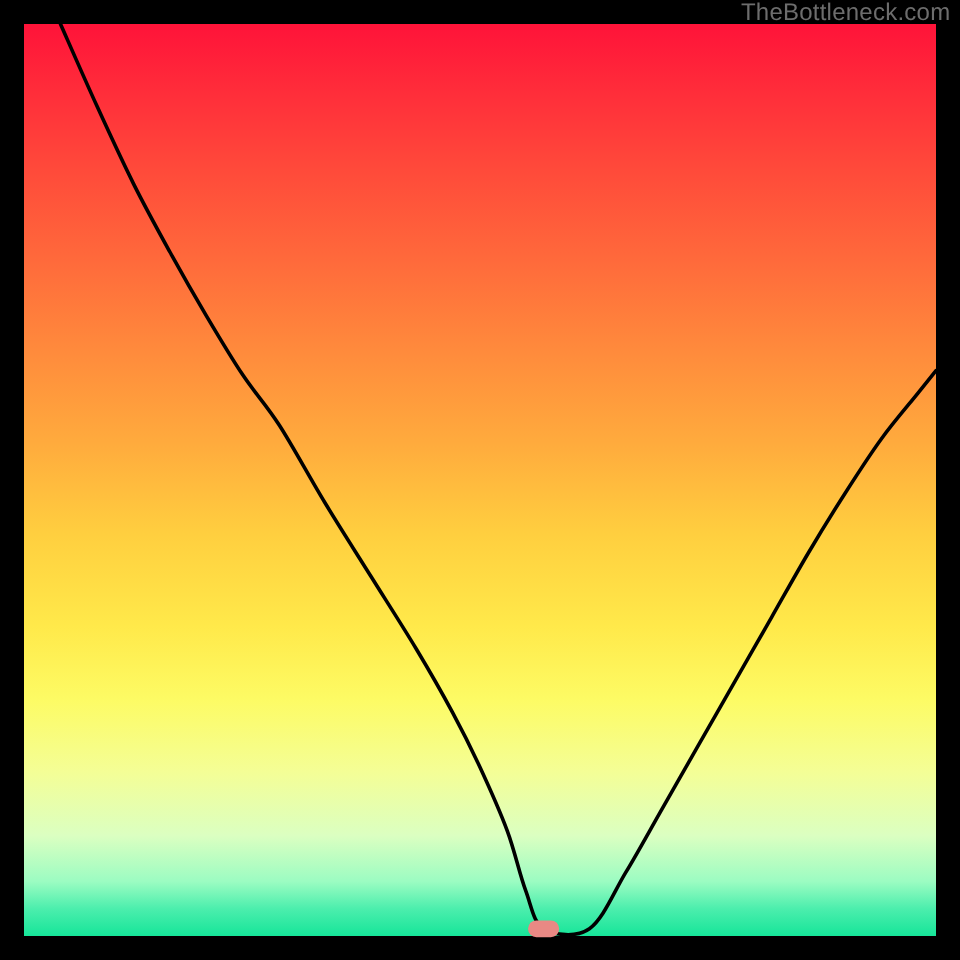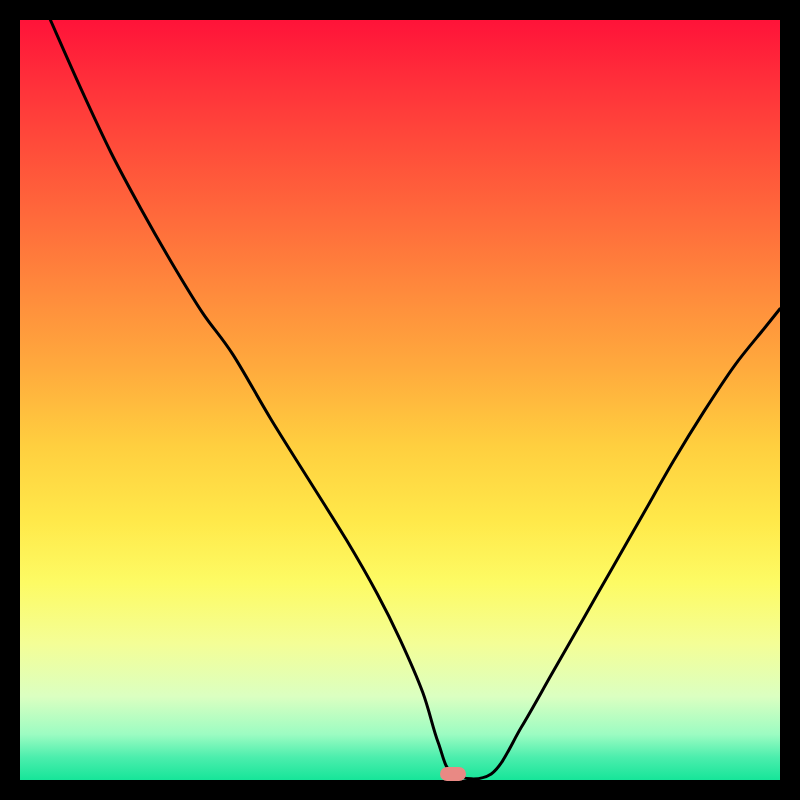--- a/index.html
+++ b/index.html
@@ -66,20 +66,21 @@
     font-size: 20px;
     font-weight: 500;
     letter-spacing: 0.2px;
     user-select: none;
   }
 </style>
 </head>
 <body>
 
 <div class="frame">
+  <div class="watermark">TheBottleneck.com</div>
 
   <div class="plot">
     <svg class="curve" viewBox="0 0 760 760" preserveAspectRatio="none">
       <path fill="none" stroke="#000" stroke-width="3" stroke-linejoin="round" stroke-linecap="round" d="M 30.40 0.00 C 35.47 11.40, 50.67 46.23, 60.80 68.40 C 70.93 90.57, 81.07 112.73, 91.20 133.00 C 101.33 153.27, 111.47 171.63, 121.60 190.00 C 131.73 208.37, 141.87 226.10, 152.00 243.20 C 162.13 260.30, 172.27 277.40, 182.40 292.60 C 192.53 307.80, 201.40 316.67, 212.80 334.40 C 224.20 352.13, 238.13 378.10, 250.80 399.00 C 263.47 419.90, 276.13 439.53, 288.80 459.80 C 301.47 480.07, 315.40 501.60, 326.80 520.60 C 338.20 539.60, 348.33 557.33, 357.20 573.80 C 366.07 590.27, 372.40 602.93, 380.00 619.40 C 387.60 635.87, 396.47 655.50, 402.80 672.60 C 409.13 689.70, 412.93 708.45, 418.00 722.00 C 423.07 735.55, 424.33 748.60, 433.20 753.92 C 442.07 759.24, 459.80 761.77, 471.20 753.92 C 482.60 746.07, 491.47 723.52, 501.60 706.80 C 511.73 690.08, 521.87 671.33, 532.00 653.60 C 542.13 635.87, 552.27 618.13, 562.40 600.40 C 572.53 582.67, 582.67 564.93, 592.80 547.20 C 602.93 529.47, 613.07 511.73, 623.20 494.00 C 633.33 476.27, 643.47 457.90, 653.60 440.80 C 663.73 423.70, 673.87 407.23, 684.00 391.40 C 694.13 375.57, 704.27 359.73, 714.40 345.80 C 724.53 331.87, 737.20 317.30, 744.80 307.80 C 752.40 298.30, 757.47 291.97, 760.00 288.80"></path>
     </svg>
     <div class="marker" style="left: 433.2px; top: 753.92px; background: rgb(233, 137, 132);"></div>
   </div>
 </div>
 
 </body></html>

